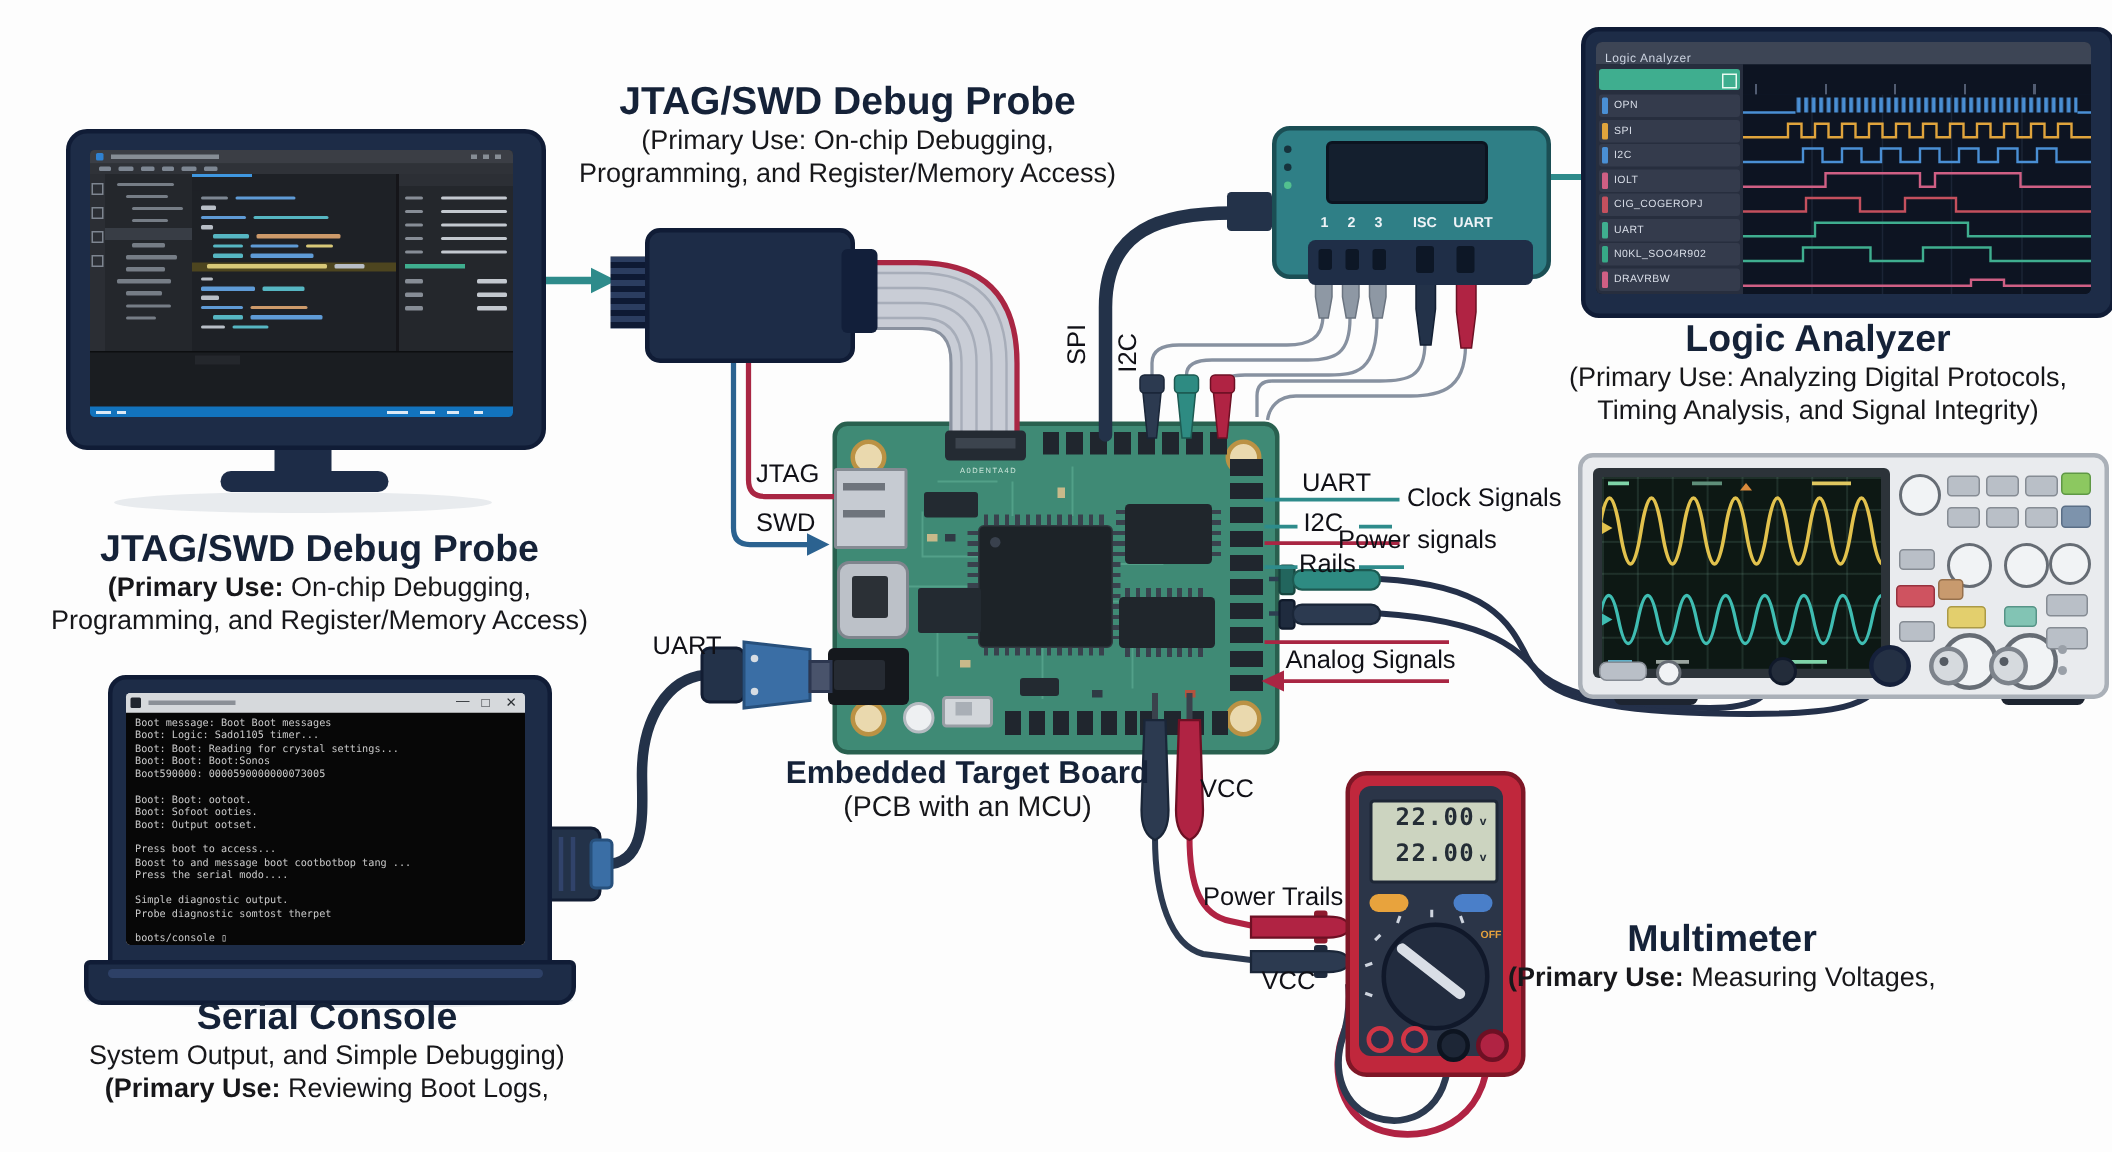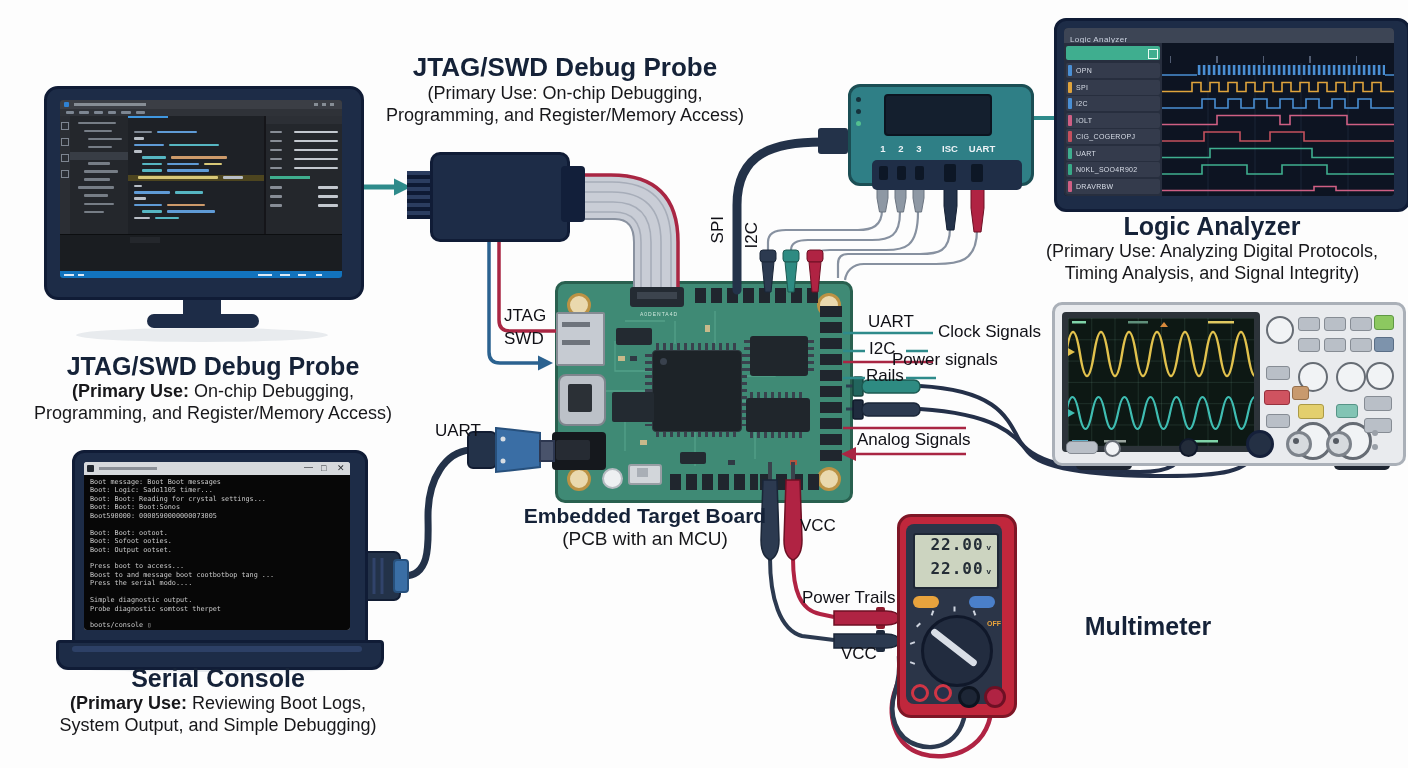--- a/index.html
+++ b/index.html
@@ -602,38 +602,39 @@
     <div class="dcap">
       <div>(Primary Use: Analyzing Digital Protocols,</div>
       <div>Timing Analysis, and Signal Integrity)</div>
     </div>
   </div>
 
 
   <div class="abs" style="left:978px;top:612px;width:340px;z-index:4">
     <div class="dtitle">Multimeter</div>
     <div class="dcap">
+      <div><b>(Primary Use:</b><span> Measuring Voltages,</span></div>
     </div>
   </div>
 
   <div class="abs" style="left:28px;top:664px;width:380px;z-index:4">
     <div class="dtitle">Serial Console</div>
     <div class="dcap">
+      <div>System Output, and Simple Debugging)</div>
       <div><b>(Primary Use:</b><span> Reviewing Boot Logs,</span></div>
-      <div>System Output, and Simple Debugging)</div>
     </div>
   </div>
 
   <div class="abs" style="left:495px;top:504px;width:300px;z-index:4">
     <div class="dtitle" style="font-size:21px">Embedded Target Board</div>
     <div class="dcap" style="font-size:19px">(PCB with an MCU)</div>
   </div>
 
   <span class="lbl" style="left:504px;top:306px;z-index:4">JTAG</span>
-  <span class="lbl" style="left:504px;top:329px;z-index:4">SWD</span>
+  <span class="lbl" style="left:504px;top:339px;z-index:4">SWD</span>
   <span class="lbl" style="left:435px;top:421px;z-index:4">UART</span>
   <span class="lbl vert" style="left:708px;top:216px;z-index:4">SPI</span>
   <span class="lbl vert" style="left:742px;top:222px;z-index:4">I2C</span>
   <span class="lbl" style="left:868px;top:312px;z-index:4">UART</span>
   <span class="lbl" style="left:938px;top:322px;z-index:4">Clock Signals</span>
   <span class="lbl" style="left:869px;top:339px;z-index:4">I2C</span>
   <span class="lbl" style="left:892px;top:350px;z-index:4">Power signals</span>
   <span class="lbl" style="left:866px;top:366px;z-index:4">Rails</span>
   <span class="lbl" style="left:857px;top:430px;z-index:4">Analog Signals</span>
   <span class="lbl" style="left:800px;top:516px;z-index:4">VCC</span>

